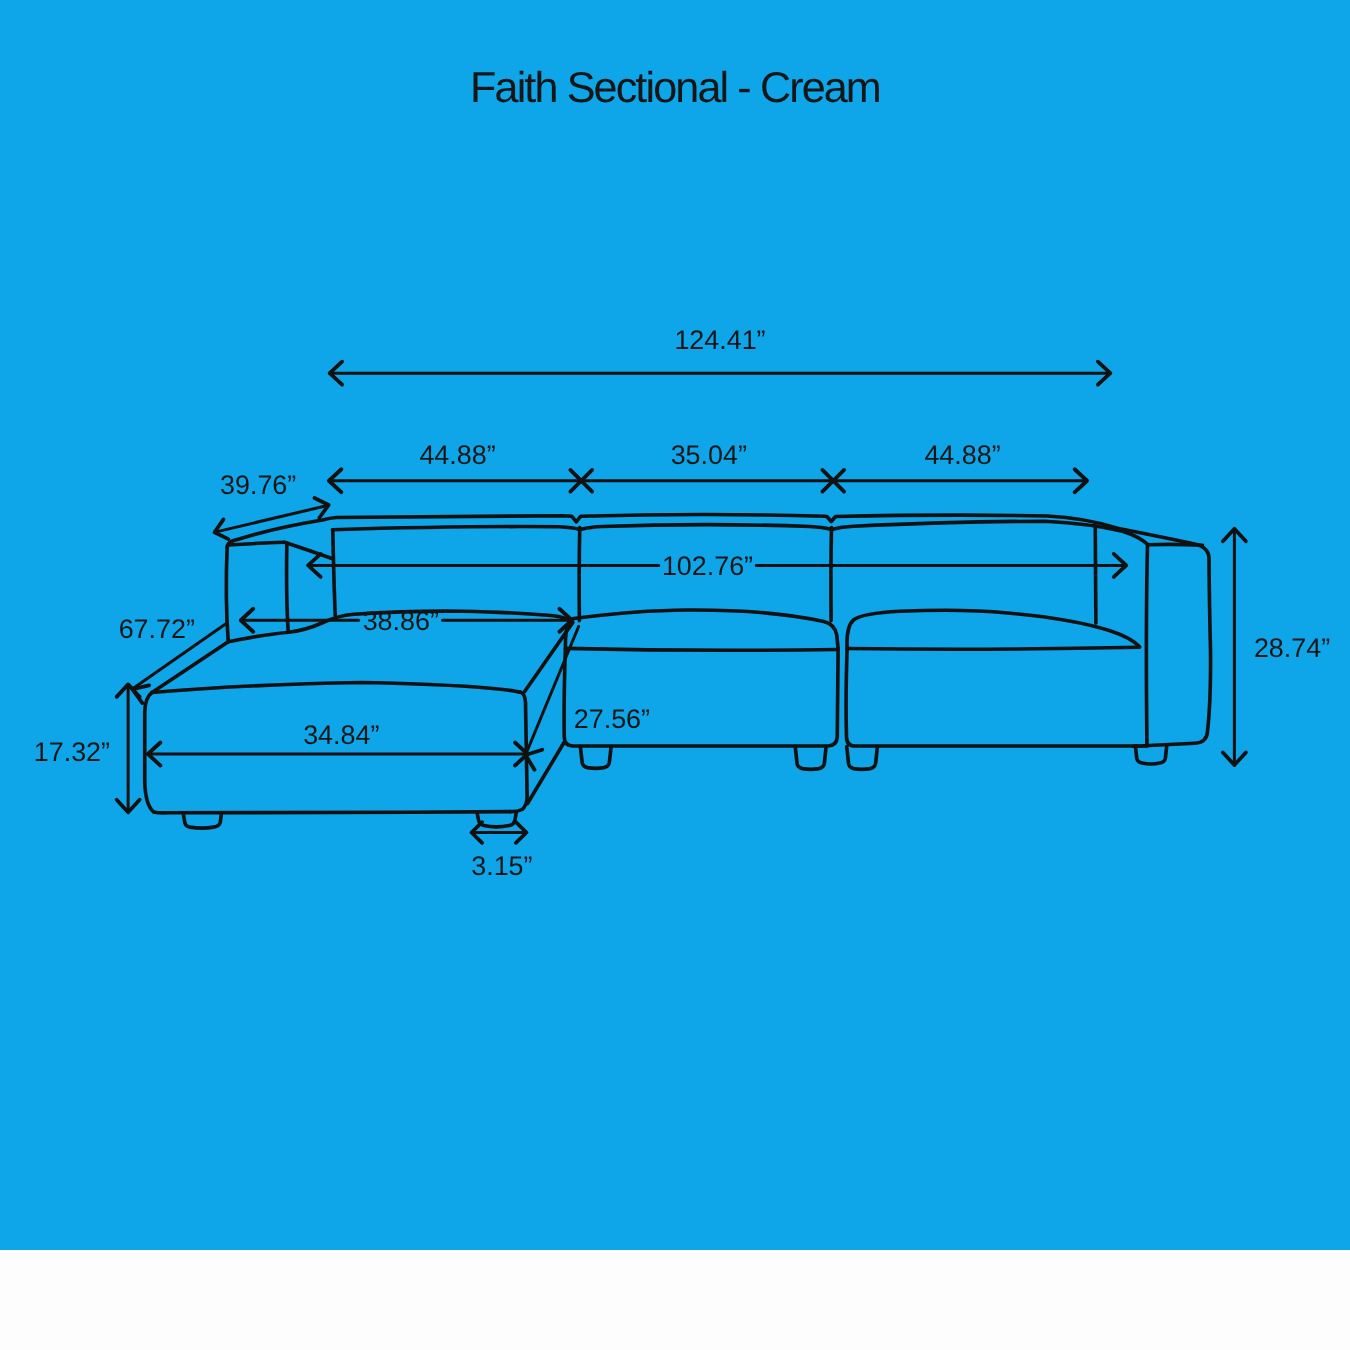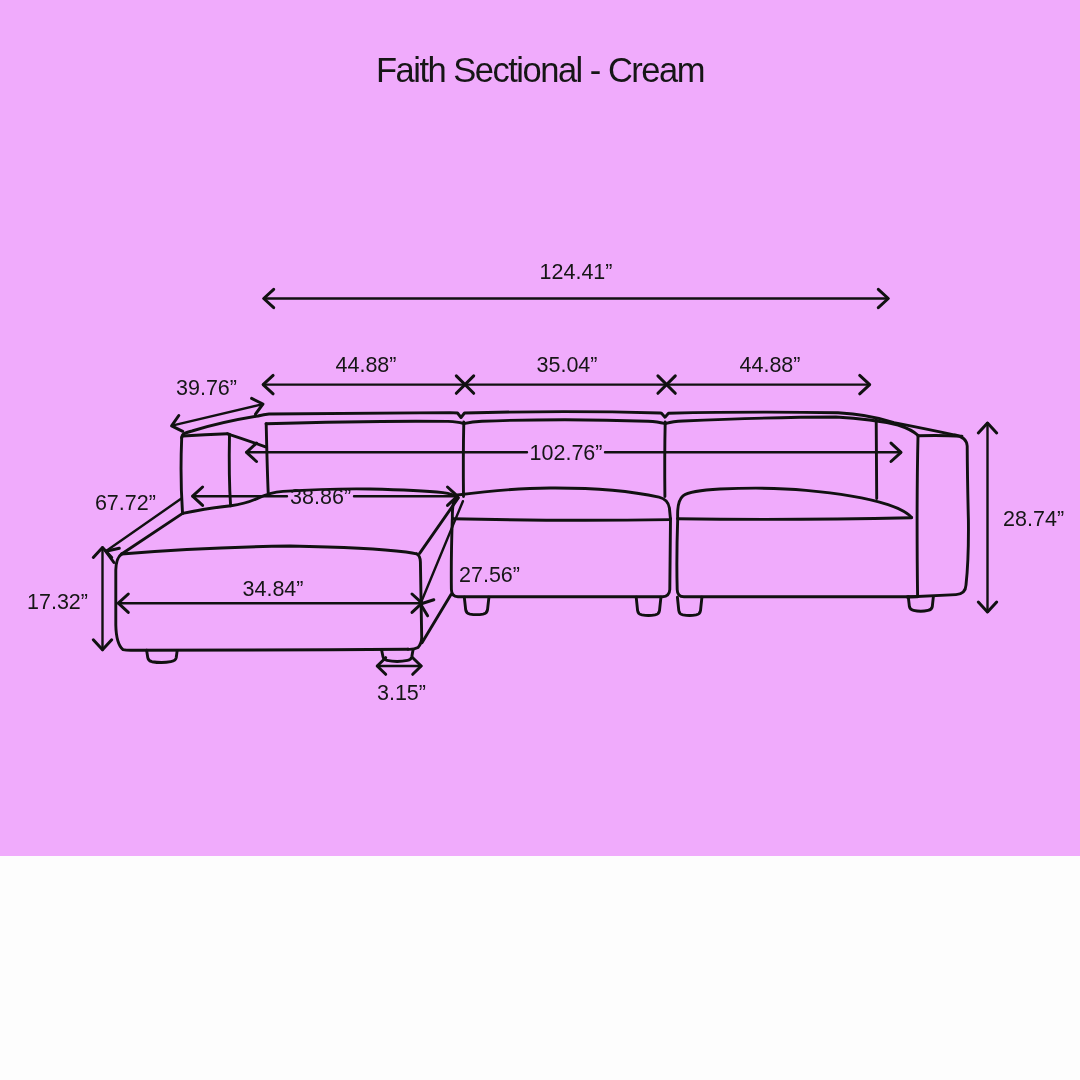--- a/index.html
+++ b/index.html
@@ -1,16 +1,16 @@
 <!DOCTYPE html>
 <html><head>
 <meta charset="utf-8">
 <style>
   html,body{margin:0;padding:0;background:#fdfdfd;}
-  #page{width:1080px;height:856px;position:relative;background:#f0abfc;overflow:hidden;}
+  #page{width:1080px;height:1000px;position:relative;background:#0ea5e9;overflow:hidden;}
   svg{position:absolute;left:0;top:0;}
   text{font-family:"Liberation Sans",sans-serif;fill:#161616;}
   .dim{font-size:21.5px;letter-spacing:0px;}
   .ttl{font-size:34.5px;letter-spacing:-1.5px;}
 </style>
 </head>
 <body>
 <div id="page">
 <svg width="1080" height="1080" viewBox="0 0 1080 1080">
   <g fill="none" stroke="#111" stroke-width="2.9" stroke-linecap="round" stroke-linejoin="round">

